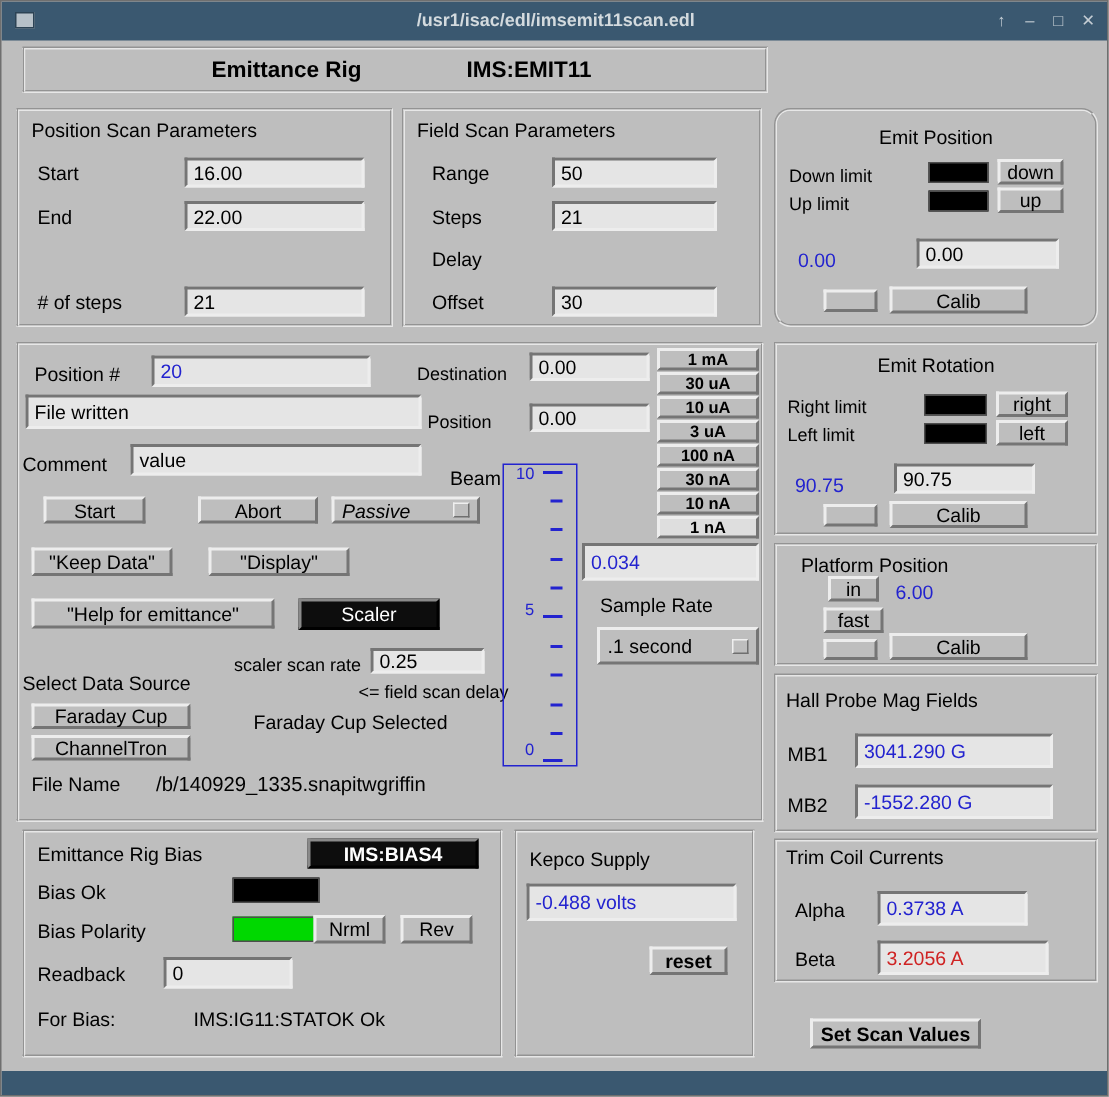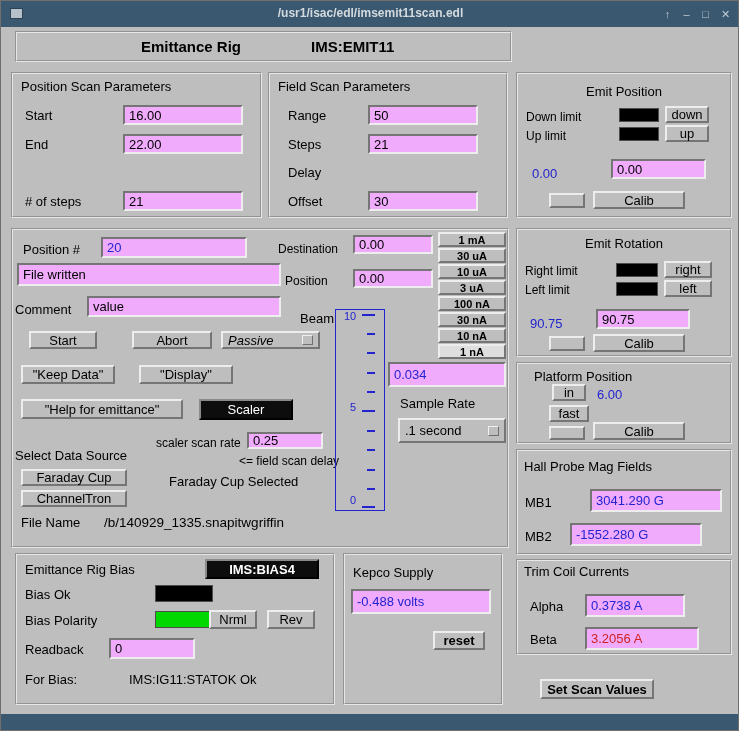--- a/index.html
+++ b/index.html
@@ -14,21 +14,21 @@
   .win-ico { position:absolute; top:5px; width:17px; height:16px; color:#c3ccd3;
              font-size:11px; line-height:16px; text-align:center; cursor:default; }
   .menu-ico { position:absolute; left:9px; top:7px; width:13px; height:11px;
               background:#b7c1c9; border:1px solid #2c4355; }
   .bottombar { position:absolute; left:0; top:713px; width:739px; height:18px; background:#3a5870; }
 
   
   .box { position:absolute; border:2px groove #e7e7e7; }
   .lbl { position:absolute; font-size:13px; color:#000; white-space:nowrap; }
   .sm  { font-size:12px; }
-  .field { position:absolute; background:#f0abfc; border:2px solid;
+  .field { position:absolute; background:#e5e5e5; border:2px solid;
            border-color:#757575 #ededed #ededed #757575; font-size:13px;
            padding:0 4px; display:flex; align-items:center; overflow:hidden; white-space:nowrap; }
   .btn { position:absolute; background:#bebebe; border:2px solid;
          border-color:#ededed #757575 #757575 #ededed; font-size:13px; color:#000;
          display:flex; align-items:center; justify-content:center; white-space:nowrap; cursor:default; }
   .btn.black { background:#0d0d0d; color:#fff; border-color:#8a8a8a #000 #000 #8a8a8a; }
   .btn.range { font-size:11px; font-weight:bold; }
   .btn.range.selected { background:#dedede; }
   .menu-btn { justify-content:space-between; padding:0 5px; }
   .menu-sq { width:11px; height:10px; background:#bebebe; border:1px solid;
@@ -77,21 +77,21 @@
     <div class="lbl" style="left:8px; top:5px;">Field Scan Parameters</div>
     <div class="lbl" style="left:18px; top:34px;">Range</div>
     <div class="field" style="left:98px; top:31px; width:110px; height:20px;">50</div>
     <div class="lbl" style="left:18px; top:63px;">Steps</div>
     <div class="field" style="left:98px; top:60px; width:110px; height:20px;">21</div>
     <div class="lbl" style="left:18px; top:91px;">Delay</div>
     <div class="lbl" style="left:18px; top:120px;">Offset</div>
     <div class="field" style="left:98px; top:117px; width:110px; height:20px;">30</div>
   </div>
 
-  <div class="box" style="left:515px; top:71px; width:216px; height:146px;">
+  <div class="box" style="left:515px; top:71px; width:216px; height:146px;border-radius:11px;">
     <div class="lbl" style="left:0; top:10px; width:100%; text-align:center; position:absolute;">Emit Position</div>
     <div class="lbl sm" style="left:8px; top:36px;">Down limit</div>
     <div class="ind" style="left:101px; top:34px; width:40px; height:14px; background:#000;"></div>
     <div class="btn sm" style="left:147px; top:32px; width:44px; height:17px;">down</div>
     <div class="lbl sm" style="left:8px; top:55px;">Up limit</div>
     <div class="ind" style="left:101px; top:53px; width:40px; height:14px; background:#000;"></div>
     <div class="btn sm" style="left:147px; top:51px; width:44px; height:17px;">up</div>
     <div class="lbl blue" style="left:14px; top:92px;">0.00</div>
     <div class="field" style="left:93px; top:85px; width:95px; height:20px;">0.00</div>
     <div class="btn" style="left:31px; top:119px; width:36px; height:15px;"></div>
@@ -185,21 +185,21 @@
     <div class="btn sm" style="left:34px; top:20px; width:34px; height:17px;">in</div>
     <div class="lbl blue" style="left:79px; top:23px;">6.00</div>
     <div class="btn sm" style="left:31px; top:41px; width:40px; height:17px;">fast</div>
     <div class="btn" style="left:31px; top:62px; width:36px; height:14px;"></div>
     <div class="btn" style="left:75px; top:58px; width:92px; height:18px;">Calib</div>
   </div>
 
   <div class="box" style="left:515px; top:448px; width:216px; height:106px;">
     <div class="lbl" style="left:6px; top:8px;">Hall Probe Mag Fields</div>
     <div class="lbl" style="left:7px; top:44px;">MB1</div>
-    <div class="field blue" style="left:52px; top:38px; width:132px; height:23px;margin-left:20px;">3041.290 G</div>
+    <div class="field blue" style="left:52px; top:38px; width:132px; height:23px;">3041.290 G</div>
     <div class="lbl" style="left:7px; top:78px;">MB2</div>
     <div class="field blue" style="left:52px; top:72px; width:132px; height:23px;">-1552.280 G</div>
   </div>
 
   <div class="box" style="left:14px; top:552px; width:320px; height:152px;">
     <div class="lbl" style="left:8px; top:7px;">Emittance Rig Bias</div>
     <div class="btn black bold" style="left:188px; top:4px; width:114px; height:20px;">IMS:BIAS4</div>
     <div class="lbl" style="left:8px; top:32px;">Bias Ok</div>
     <div class="ind" style="left:138px; top:30px; width:58px; height:17px; background:#000;"></div>
     <div class="lbl" style="left:8px; top:58px;">Bias Polarity</div>

